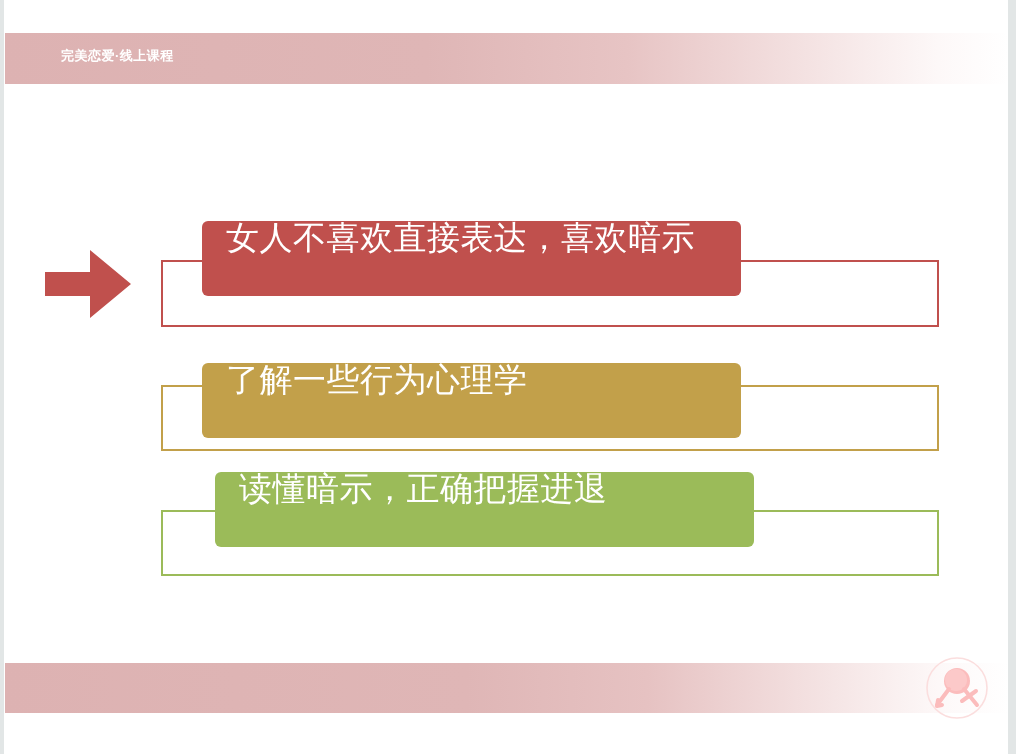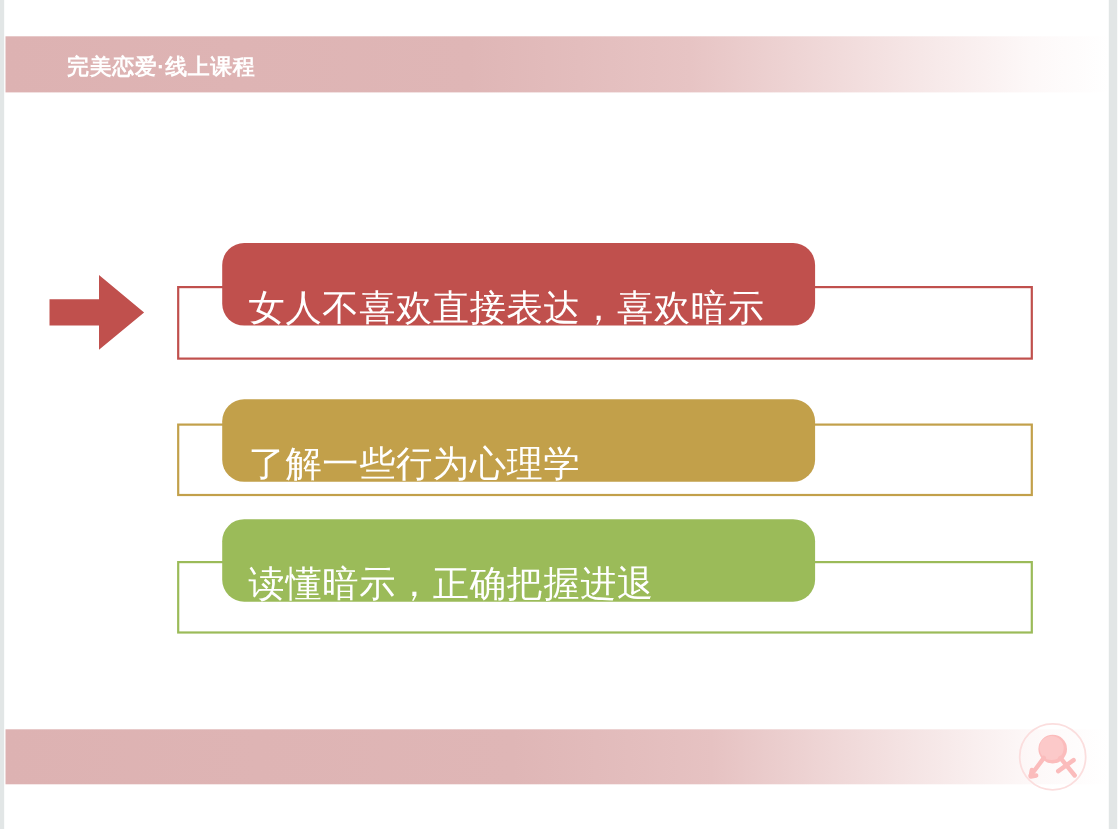--- a/index.html
+++ b/index.html
@@ -53,21 +53,21 @@
                 #dfb6b6 42%,
                 #e7c4c4 62%,
                 #f4e2e2 80%,
                 #fdf8f8 93%,
                 #ffffff 100%);
   }
   .header-title {
     position: absolute;
     left: 57px;
     top: 47px;
-    font-size: 20px;
+    font-size: 13px;
     font-weight: bold;
     letter-spacing: 0.5px;
     color: #ffffff;
     white-space: nowrap;
   }
 
   
   .footer-band {
     position: absolute;
     left: 1px;
@@ -114,43 +114,43 @@
     box-sizing: border-box;
     border-width: 2px;
     border-style: solid;
     background: transparent;
   }
   .row-chip {
     position: absolute;
     left: 198px;
     width: 539px;
     height: 75px;
-    border-radius: 20px;
+    border-radius: 6px;
     box-sizing: border-box;
     display: flex;
-    align-items: flex-end;
+    align-items: flex-start;
   }
   .row-chip-label {
     padding-left: 24px;
     font-size: 33px;
     color: #ffffff;
     line-height: 1;
     white-space: nowrap;
     letter-spacing: 0.5px;
   }
 
   
   .row-1 .row-outline { top: 260px; height: 67px; }
   .row-1 .row-chip    { top: 221px; }
   
   .row-2 .row-outline { top: 385px; height: 66px; }
   .row-2 .row-chip    { top: 363px; }
   
   .row-3 .row-outline { top: 510px; height: 66px; }
-  .row-3 .row-chip    { top: 472px; }
+  .row-3 .row-chip    { top: 472px; margin-left: 13px; }
 </style>
 </head>
 <body>
 
 <div class="slide-canvas">
 
   <div class="page-edge-left"></div>
 
   <div class="slide-body">
 

